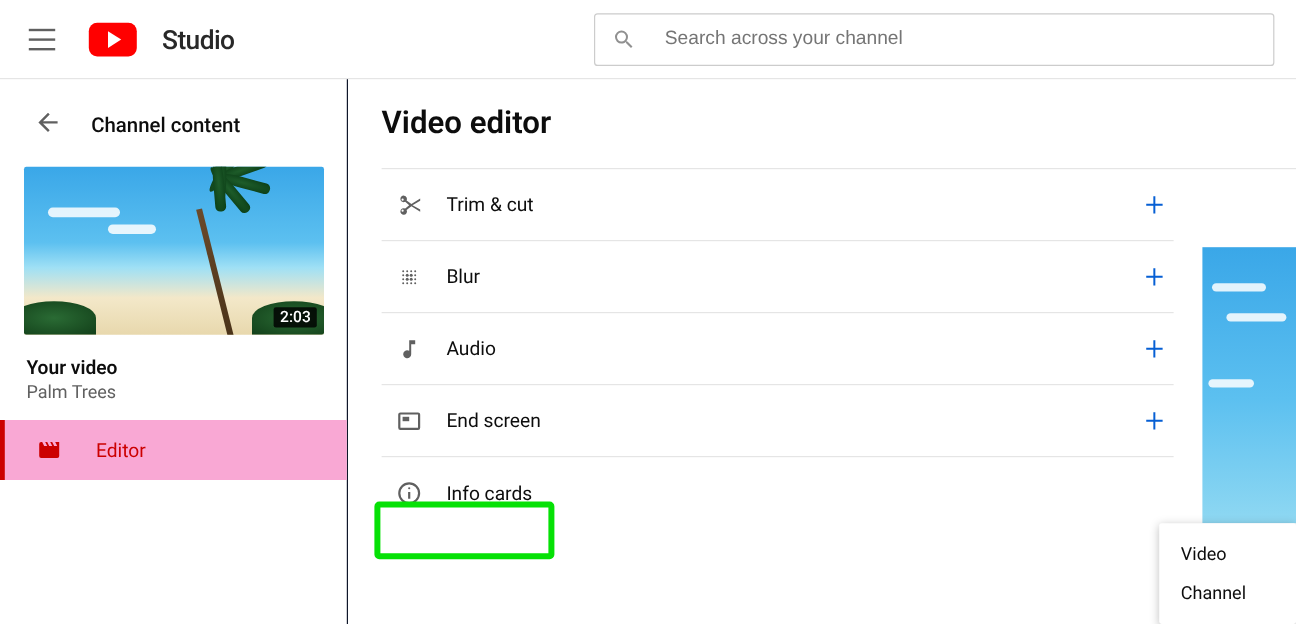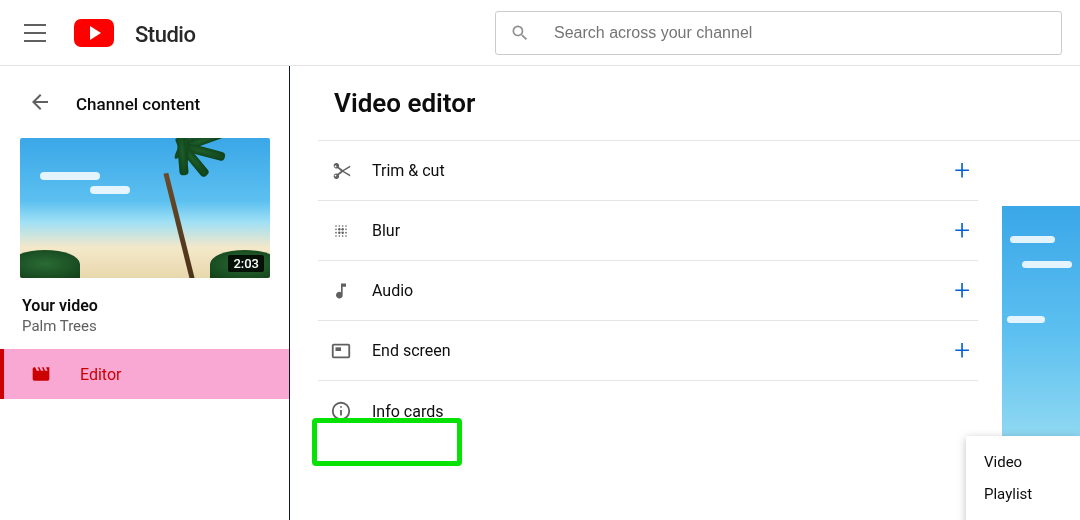--- a/index.html
+++ b/index.html
@@ -75,21 +75,21 @@
   .b1{left:-10px;} .b2{right:-10px;}
   .dur-badge { position:absolute; right:6px; bottom:6px; background:rgba(0,0,0,0.82); color:#fff; font-size:13px; padding:1px 5px; border-radius:2px; font-weight:500;}
   .vid-label { margin: 18px 0 2px 22px; font-size:16px; font-weight:600;}
   .vid-title { margin: 0 0 14px 22px; font-size:15px; color:#606060;}
   .nav-item { display:flex; align-items:center; height:50px; padding-left:30px; gap:28px; cursor:pointer; font-size:16px; color:#606060;}
   .nav-item.active { color:#cc0000; background:#f9a8d4; box-shadow: inset 4px 0 0 #cc0000;}
   .nav-item.active .nav-ico { color:#cc0000;}
   .nav-ico { width:22px; height:22px; display:flex; align-items:center; justify-content:center; color:#909090;}
   
   .main { flex:1; padding: 22px 0 0 28px; position:relative;}
-  .title { font-size:26px; font-weight:600; margin:0 0 22px 16px;}
+  .title { font-size:26px; font-weight:600; margin:0 0 22px 0;}
   .rows { border-top:1px solid #e5e5e5;}
   .row { display:flex; align-items:center; height:60px; border-bottom:1px solid #e5e5e5; padding:0 6px 0 6px; width: 660px;}
   .row.last { border-bottom:none;}
   .row-ico { width:34px; display:flex; justify-content:center; color:#606060;}
   .row-label { margin-left: 14px; font-size:16px; color:#0d0d0d; flex:1;}
   .row-plus { color:#065fd4; font-size:28px; font-weight:300; padding-right:2px; line-height:1;}
   .green-box { position:absolute; border:5px solid #06e106; border-radius:4px; pointer-events:none;}
   .box-info { left: 22px; top: 352px; width: 150px; height: 48px;}
   
   .arrow-ann { position:absolute; left:768px; top:392px; width:200px; height:32px; pointer-events:none;}
@@ -253,18 +253,17 @@
         <div class="pcloud pc2"></div>
         <div class="pcloud pc3"></div>
     </div>
 
     <div class="arrow-ann">
       <div class="arrow-shaft"></div>
     </div>
 
     <div class="menu">
       <div class="menu-item">Video</div>
-      <div class="menu-item">Playlist</div>
       <div class="menu-item">Channel</div>
 
     </div>
   </div>
 </div>
 
 </body></html>

